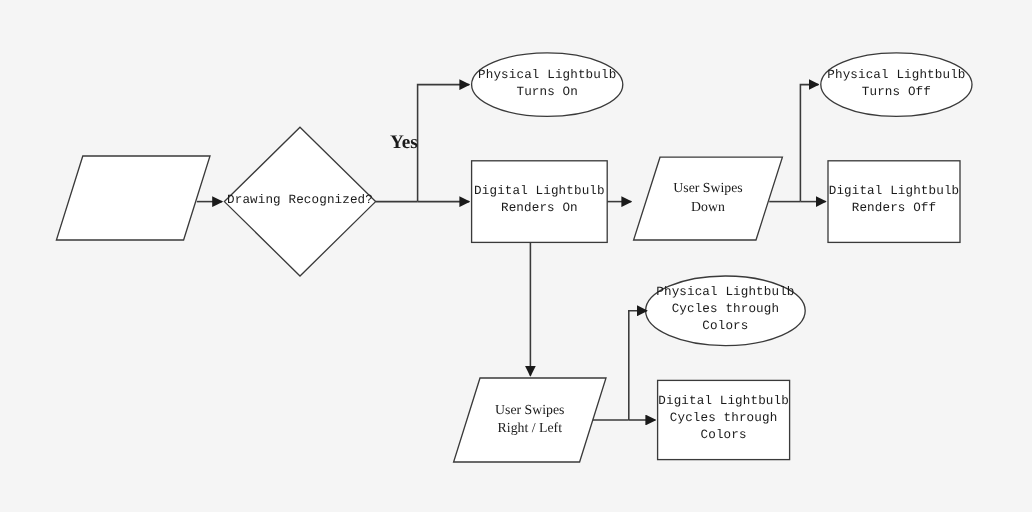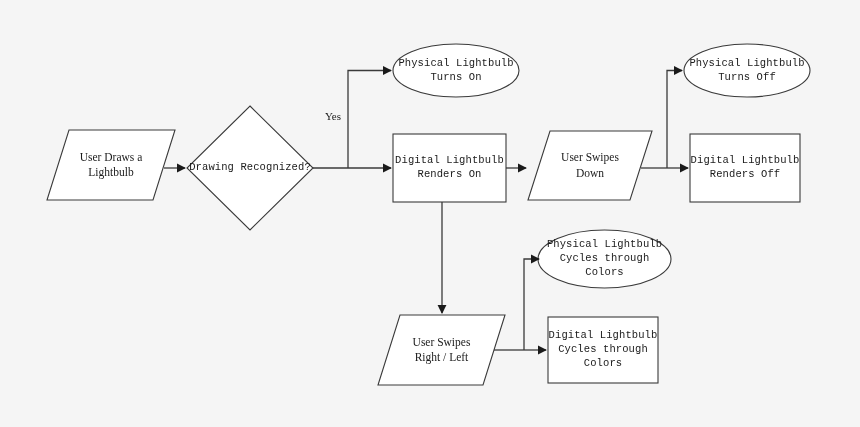--- a/index.html
+++ b/index.html
@@ -38,23 +38,24 @@
     font-size: 10.5px;
     letter-spacing: 0.1px;
   }
   .label-serif {
     font-family: "Liberation Serif", serif;
     font-size: 11.5px;
   }
   .edge-label {
     position: absolute;
     font-family: "Liberation Serif", serif;
-    font-size: 11px;
+    font-size: 16px;
     color: #1a1a1a;
     text-align: center;
+    font-weight: bold;
   }
 </style>
 </head>
 <body>
 
 <div id="canvas">
 
   <svg id="diagram-svg" viewBox="0 0 860 427" xmlns="http://www.w3.org/2000/svg">
     <defs>
       <marker id="arrow" viewBox="0 0 10 10" refX="9" refY="5" markerWidth="7" markerHeight="7" orient="auto-start-reverse">
@@ -89,22 +90,20 @@
       <path d="M 667 168 L 667 70.5 L 682 70.5" marker-end="url(#arrow)"></path>
 
       <path d="M 442 202 L 442 313" marker-end="url(#arrow)"></path>
 
       <path d="M 494 350 L 524 350"></path>
       <path d="M 524 350 L 546 350" marker-end="url(#arrow)"></path>
       <path d="M 524 350 L 524 259 L 539 259" marker-end="url(#arrow)"></path>
     </g>
   </svg>
 
-  <div class="node-label label-serif" style="left:47px; top:130px; width:128px; height:70px;">User Draws a
-Lightbulb</div>
 
   <div class="node-label label-sans" style="left:186px; top:106px; width:128px; height:124px;">Drawing Recognized?</div>
 
   <div class="node-label label-sans" style="left:393px; top:44px; width:126px; height:53px;">Physical Lightbulb
 Turns On</div>
 
   <div class="node-label label-sans" style="left:393px; top:134px; width:113px; height:68px;">Digital Lightbulb
 Renders On</div>
 
   <div class="node-label label-serif" style="left:528px; top:131px; width:124px; height:69px;">User Swipes

